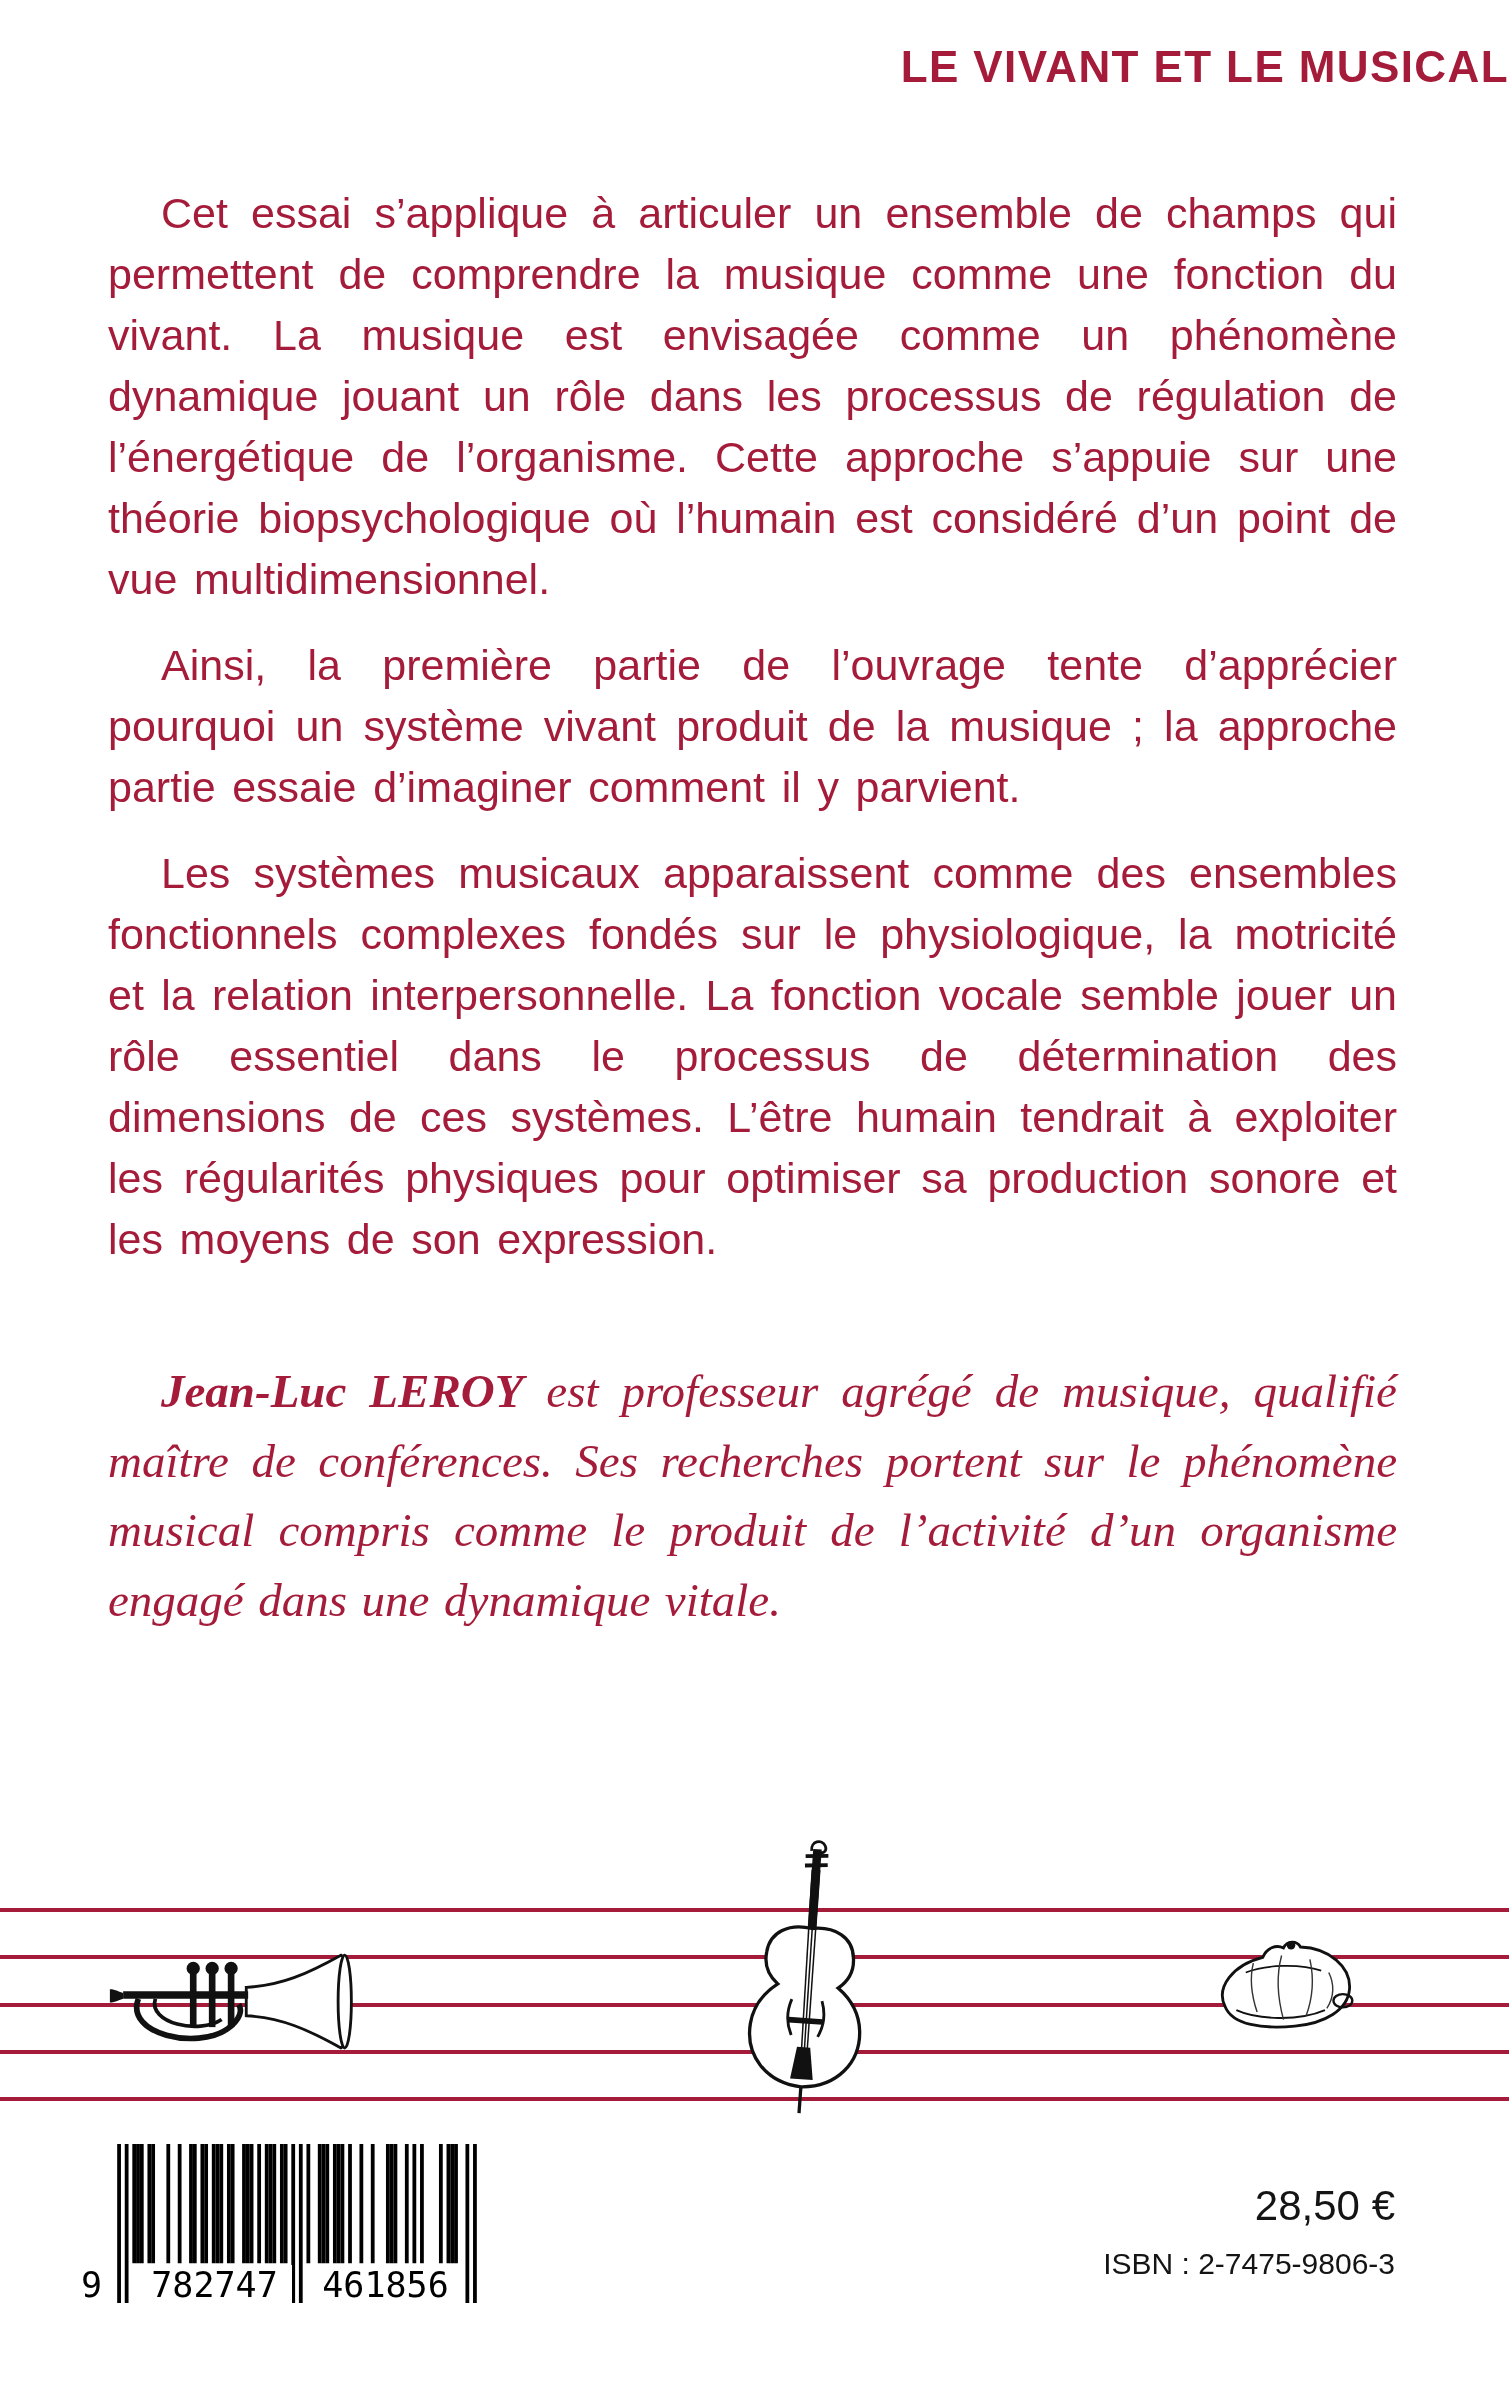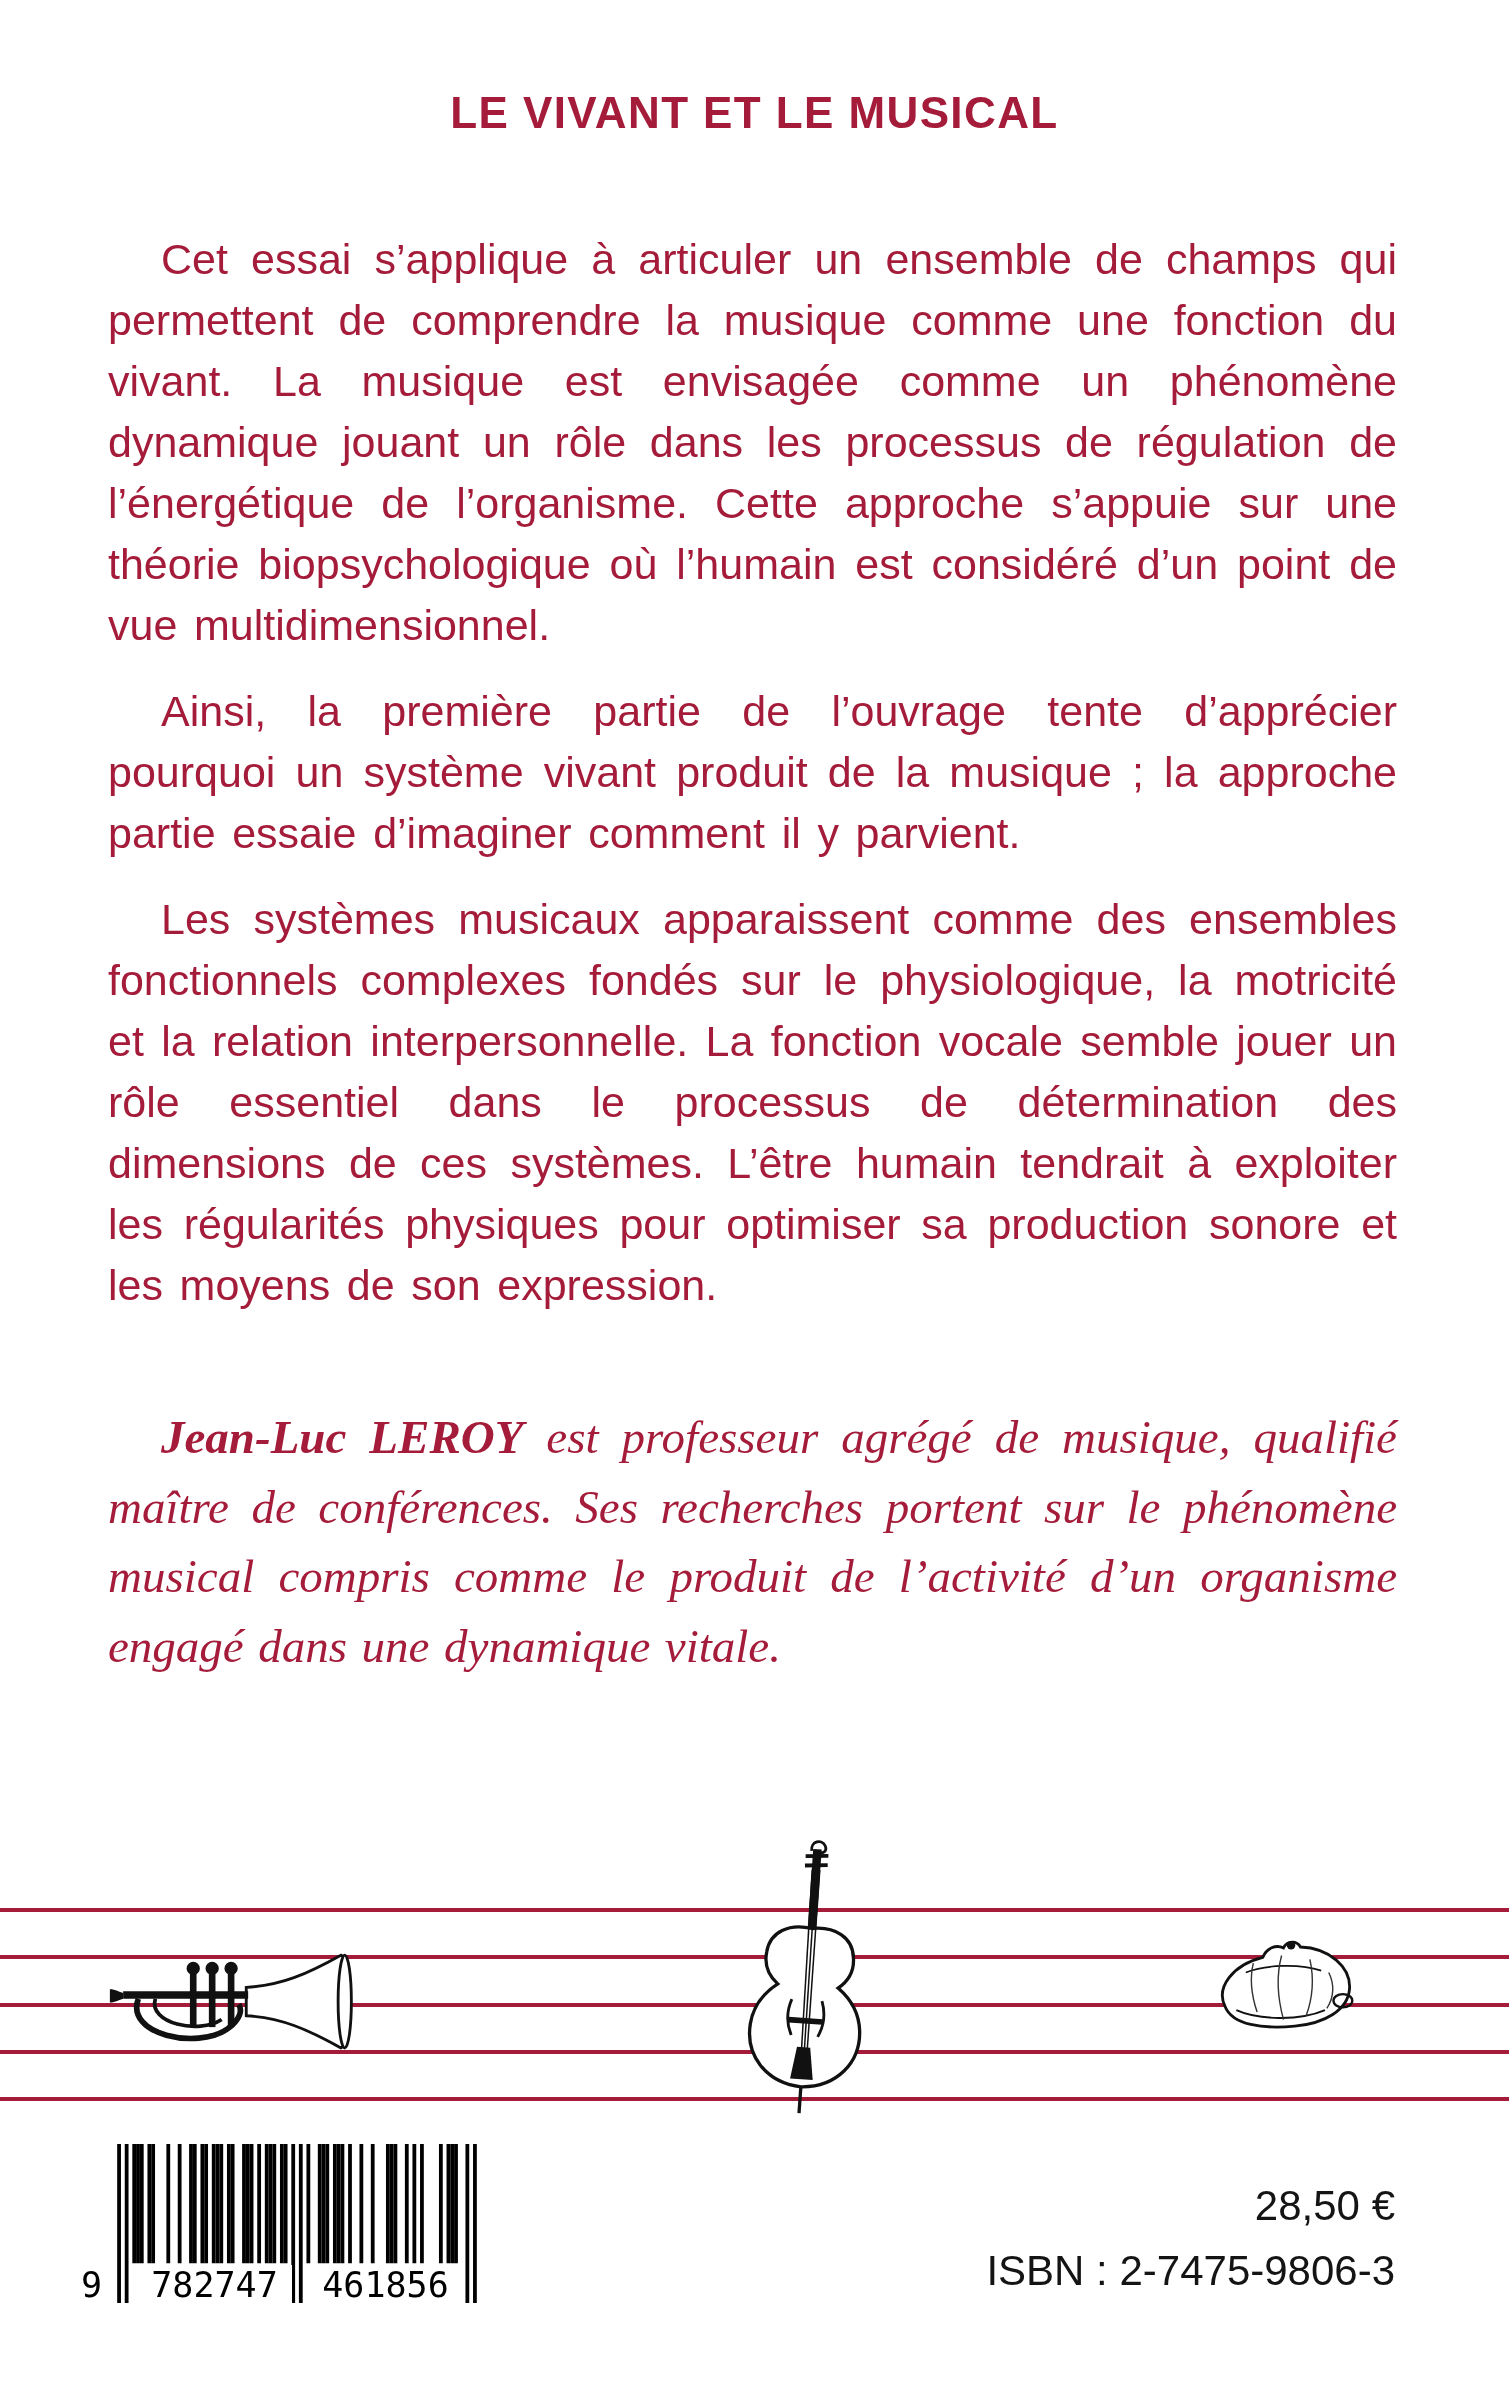--- a/index.html
+++ b/index.html
@@ -6,21 +6,21 @@
   html, body { background:#ffffff; }
   body {
     width:1509px; height:2402px; position:relative; overflow:hidden;
     font-family:"Liberation Sans", sans-serif;
   }
   :root { --accent:#A51C3A; --ink:#141414; }
 
   .page { position:absolute; inset:0; background:#fff; overflow:hidden; }
 
   .title {
-    margin-top:88px; text-align:center; color:var(--accent);
+    margin-top:42px; text-align:right; color:var(--accent);
     font-size:44px; font-weight:700; letter-spacing:1.4px;
   }
 
   .synopsis {
     margin:91px 112px 0 108px; color:var(--accent);
     font-size:43px; line-height:1.42; text-align:justify; word-spacing:4.7px;
   }
   .synopsis p { text-indent:53px; }
   .synopsis p + p { margin-top:24.6px; }
 
@@ -49,21 +49,21 @@
     background:#fff; text-align:center;
   }
   #bc-first { left:-36px; width:32px; text-align:left; background:transparent; }
   #bc-g1 { left:20px;  width:155px; }
   #bc-g2 { left:191px; width:155px; }
 
   .footer-right {
     position:absolute; right:114px; top:2182px; text-align:right; color:var(--ink);
   }
   .price { font-size:42px; }
-  .isbn  { font-size:42px; margin-top:17px; }
+  .isbn  { font-size:30px; margin-top:17px; }
 </style>
 </head>
 <body>
 
 <div class="page">
 
   <h1 class="title">LE VIVANT ET LE MUSICAL</h1>
 
   <div class="synopsis">
     <p>Cet essai s’applique à articuler un ensemble de champs qui permettent de comprendre la musique comme une fonction du vivant. La musique est envisagée comme un phénomène dynamique jouant un rôle dans les processus de régulation de l’énergétique de l’organisme. Cette approche s’appuie sur une théorie biopsychologique où l’humain est considéré d’un point de vue multidimensionnel.</p>

